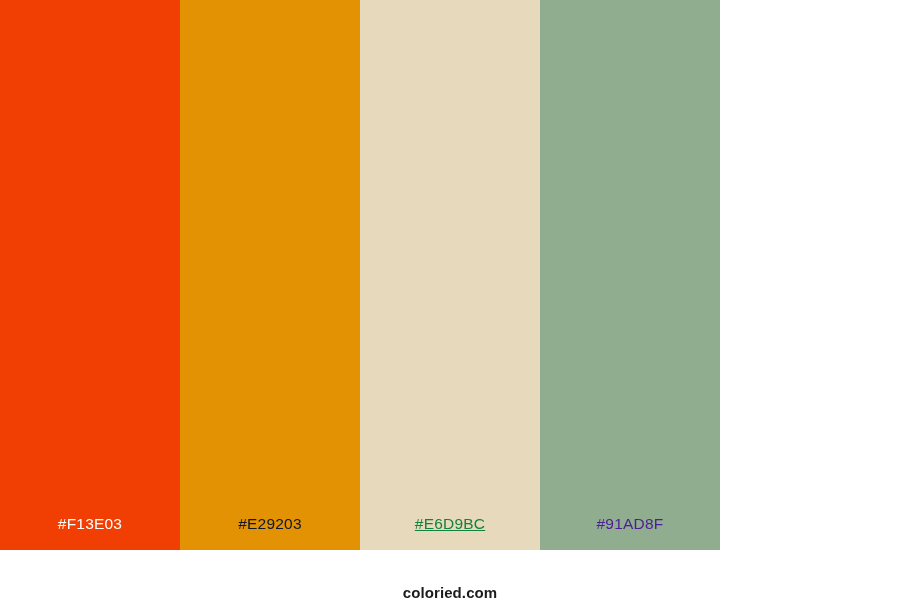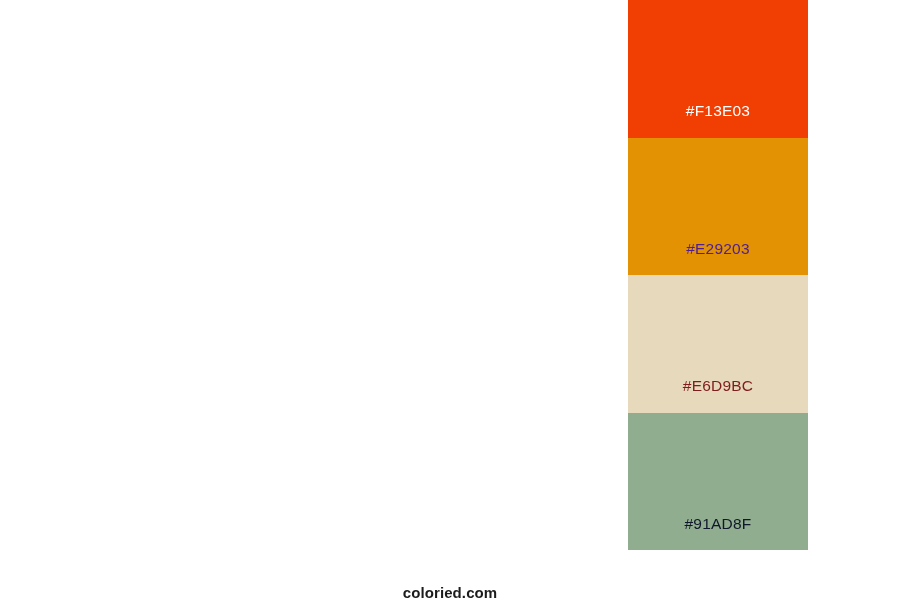--- a/index.html
+++ b/index.html
@@ -22,24 +22,24 @@
     width: 900px;
     height: 600px;
     background: #ffffff;
     display: flex;
     flex-direction: column;
   }
 
   
   #swatch-strip {
     position: relative;
-    width: 808px;
+    width: 720px;
     height: 550px;
     display: flex;
-    flex-direction: column;
+    flex-direction: row;
     align-items: flex-end;
   }
 
   .swatch {
     flex: 1 1 180px;
     width: 180px;
     height: 550px;
     position: relative;
     display: flex;
     align-items: flex-end;
@@ -86,30 +86,30 @@
 
 <div id="palette-page" style="background-color: rgb(255, 255, 255);">
 
   <div id="swatch-strip">
 
     <div class="swatch" style="background-color: rgb(241, 62, 3);">
       <span class="swatch-label" style="color: rgb(255, 255, 255);">#F13E03</span>
     </div>
 
     <div class="swatch" style="background-color: rgb(226, 146, 3);">
-      <span class="swatch-label" style="color: #4c1d95;">#E29203</span>
+      <span class="swatch-label" style="color: #0f172a;">#E29203</span>
     </div>
 
 
     <div class="swatch" style="background-color: rgb(230, 217, 188);">
-      <span class="swatch-label" style="color: #7f1d1d;">#E6D9BC</span>
+      <span class="swatch-label" style="color: #15803d; text-decoration: underline;">#E6D9BC</span>
     </div>
 
     <div class="swatch" style="background-color: rgb(145, 173, 143);">
-      <span class="swatch-label" style="color: #0f172a;">#91AD8F</span>
+      <span class="swatch-label" style="color: #4c1d95;">#91AD8F</span>
     </div>
 
   </div>
 
   <div id="footer-bar" style="background-color: rgb(255, 255, 255);">
     <span id="site-brand" style="color: rgb(28, 28, 28);">coloried.com</span>
   </div>
 
 </div>
 

